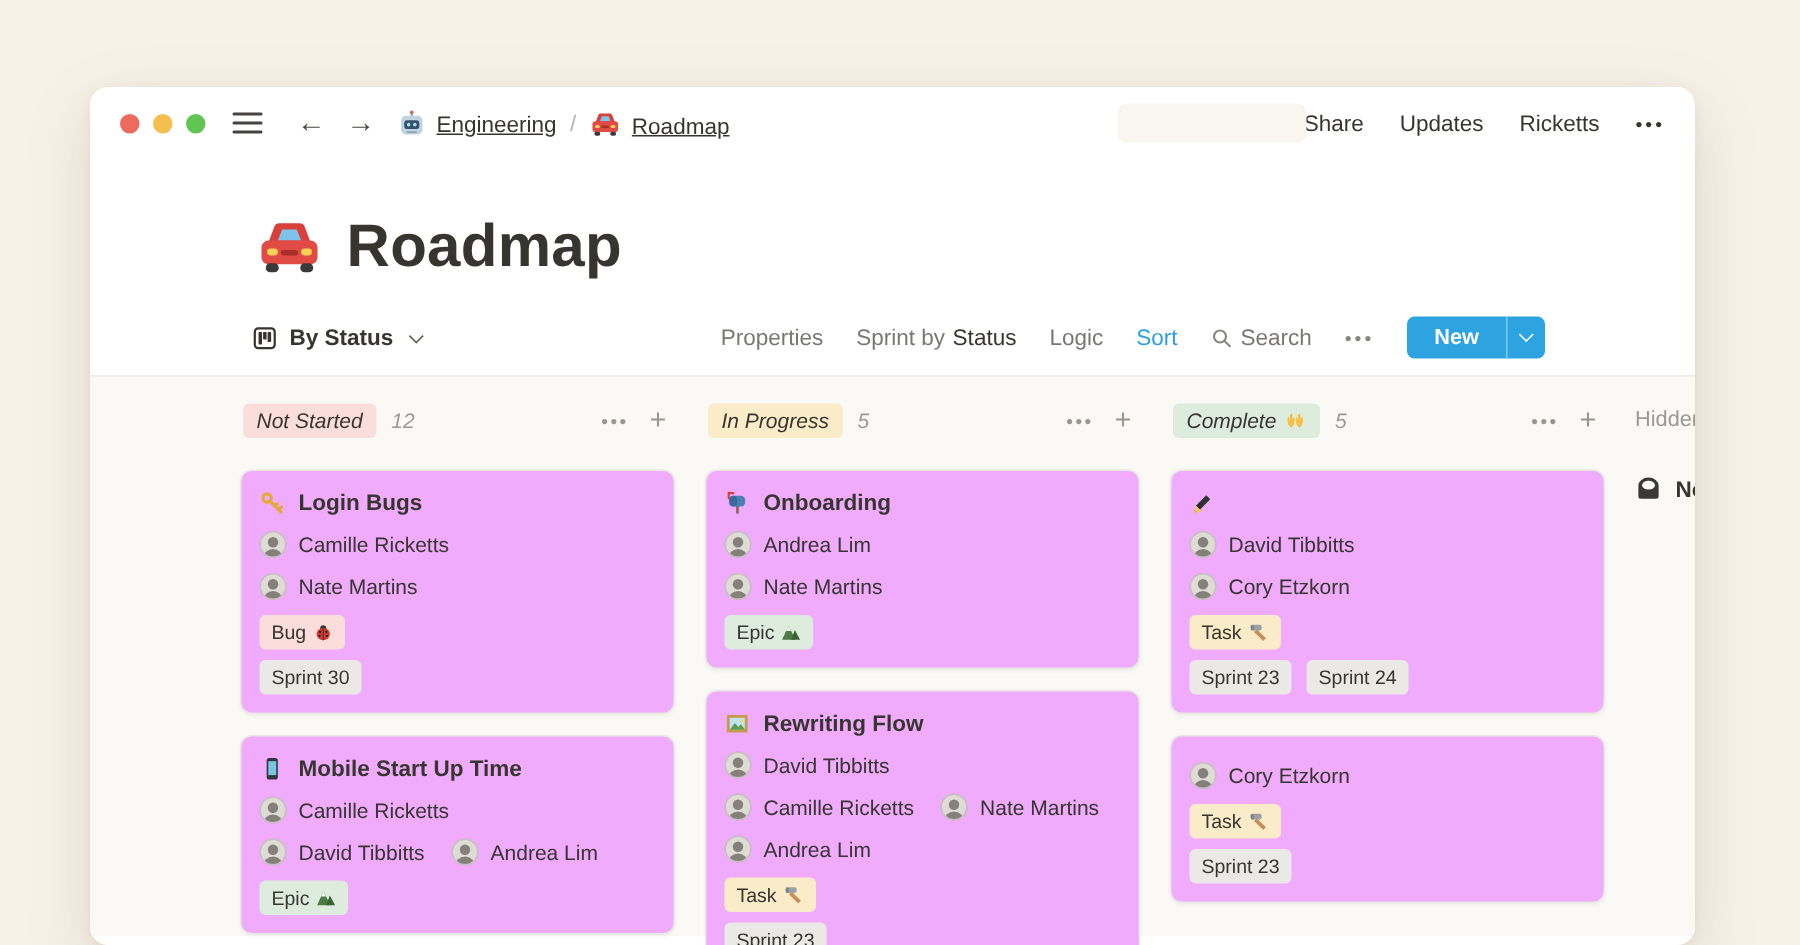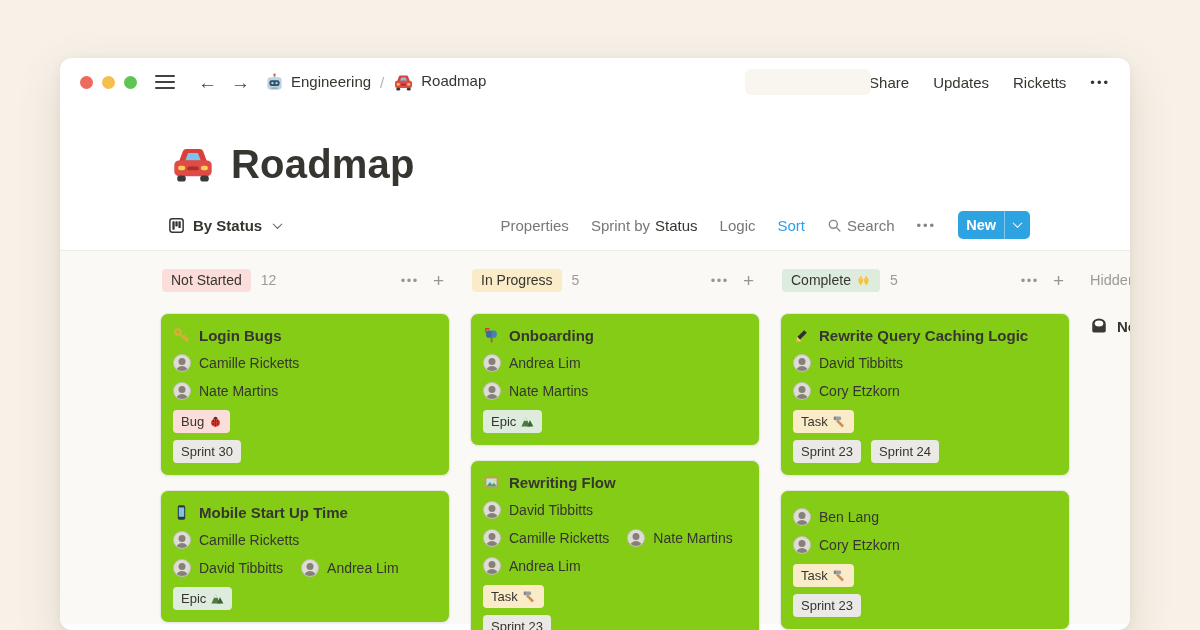--- a/index.html
+++ b/index.html
@@ -17,54 +17,54 @@
   }
   
   .topbar { position:relative; height:48px; display:flex; align-items:center; padding:0 20px; }
   .lights { display:flex; gap:9px; margin-right:16px; }
   .light { width:13px; height:13px; border-radius:50%; }
   .light.red{background:#EC6A5E}.light.yellow{background:#F4BF4F}.light.green{background:#61C554}
   .hamburger { width:20px; display:flex; flex-direction:column; gap:4px; margin:0 16px 0 2px; cursor:pointer;}
   .hamburger span{height:2.2px; background:#44423E; border-radius:1px;}
   .navarrow { font-size:19px; color:#46443F; margin:0 7px; line-height:1; cursor:pointer;}
   .crumbs { display:flex; align-items:center; gap:7px; margin-left:8px; font-size:15px; font-weight:500;}
-  .crumb { display:flex; align-items:flex-start; gap:7px; cursor:pointer;}
+  .crumb { display:flex; align-items:flex-end; gap:7px; cursor:pointer;text-decoration:underline;}
   .crumb-sep { color:#B5B3AF; font-weight:400; margin:0 2px;}
   .ghost { position:absolute; left:685px; top:11px; width:126px; height:26px; background:#F9F6F0; border-radius:6px;}
   .top-actions { margin-left:auto; display:flex; align-items:center; gap:24px; font-size:15px;}
   .top-actions .act { cursor:pointer; }
   .dots { letter-spacing:2px; font-size:13px; color:#37352F; }
   
   .title-row { display:flex; align-items:center; gap:15px; margin:34px 0 0 110px; height:48px;}
   .title-row h1 { font-size:40px; font-weight:700; letter-spacing:.2px; color:#37352F;}
   
   .viewbar { display:flex; align-items:center; margin:22px 100px 0 108px; height:30px; font-size:15px;}
   .view-switch { display:flex; align-items:center; gap:8px; font-weight:700; cursor:pointer;}
   .chev { display:inline-block; width:7px; height:7px; border-right:1.8px solid #5a574f; border-bottom:1.8px solid #5a574f; transform:rotate(45deg) translate(-1px,-1px); margin-left:4px;}
   .vb-right { margin-left:auto; display:flex; align-items:center; gap:22px; color:#787774;}
   .vb-item { cursor:pointer; display:flex; align-items:center; gap:5px;}
   .vb-strong { color:#37352F; }
   .vb-sort { color:#2BA0E3; }
   .new-btn { display:flex; align-items:stretch; height:28px; background:#2EA3E2; border-radius:5px; color:#fff; overflow:hidden; cursor:pointer;}
-  .new-main { display:flex; align-items:center; padding:0 8px; font-size:14.5px; font-weight:700;}
+  .new-main { display:flex; align-items:center; padding:0 18px; font-size:14.5px; font-weight:700;}
   .new-arrow { width:26px; display:flex; align-items:center; justify-content:center; border-left:1px solid rgba(255,255,255,.4);}
   .new-arrow .chev { border-color:#fff; margin:0 0 2px 0;}
   
   .board { margin-top:10px; border-top:1px solid #EDECE8; background:#FAF9F6; height:374px; padding:16px 0 0 100px;}
   .cols { display:flex; gap:20px; align-items:flex-start;}
   .col { width:290px; flex:none;}
-  .col-head { display:flex; align-items:center; height:26px; margin-bottom:20px; padding:0 6px 0 2px;}
+  .col-head { display:flex; align-items:center; height:26px; margin-bottom:20px; padding:0 6px 0 2px;font-style:italic;}
   .count { margin-left:10px; font-size:14px; color:#9B9A97;}
   .spacer{flex:1}
   .hicon { color:#989690; font-size:13px; letter-spacing:1.5px; cursor:pointer; margin-left:14px;}
   .hicon.plus { font-size:19px; letter-spacing:0; font-weight:400; line-height:1;}
   .pill { display:inline-flex; align-items:center; gap:5px; border-radius:4px; padding:3px 8px; font-size:13px; line-height:17px; color:#37352F; white-space:nowrap;}
   .pill.status { font-size:14px; font-weight:500; padding:3px 9px;}
   .bg-red{background:#FBDEDB}.bg-yellow{background:#FAECC9}.bg-green{background:#DEECDD}.bg-gray{background:#EAE9E5}
-  .card { background:#84cc16; border:1px solid #E9E7E3; border-radius:8px; box-shadow:0 1px 3px rgba(15,15,15,.05); padding:10px 12px 12px; margin-bottom:14px; cursor:pointer;}
+  .card { background:#f0abfc; border:1px solid #E9E7E3; border-radius:8px; box-shadow:0 1px 3px rgba(15,15,15,.05); padding:10px 12px 12px; margin-bottom:14px; cursor:pointer;}
   .card-title { display:flex; align-items:center; gap:9px; font-size:15px; font-weight:700; height:22px; margin-bottom:4px;}
   .prow { display:flex; align-items:center; margin-top:3px; height:25px;}
   .person { display:flex; align-items:center; gap:8px; font-size:14px;}
   .person + .person { margin-left:18px; }
   .avatar { width:18px; height:18px; border-radius:50%; background:#DFDCD6; position:relative; overflow:hidden; flex:none; border:0.5px solid rgba(0,0,0,.12);}
   .avatar::before { content:""; position:absolute; top:3px; left:50%; transform:translateX(-50%); width:7px; height:7px; border-radius:50%; background:#85817A;}
   .avatar::after { content:""; position:absolute; top:11.5px; left:50%; transform:translateX(-50%); width:13px; height:8px; border-radius:7px 7px 0 0; background:#85817A;}
   .trow { margin-top:7px; display:flex; gap:10px;}
   
   .col.hiddencol { width:200px; }
@@ -423,21 +423,20 @@
           <span class="spacer"></span>
           <span class="hicon">•••</span>
           <span class="hicon plus">+</span>
         </div>
 
         <div class="card">
           <div class="card-title">
             <svg class="ic" width="17" height="17" viewBox="0 0 32 32">
                 <use href="#i-writing"></use>
               </svg>
-            <span>Rewrite Query Caching Logic</span>
           </div>
           <div class="prow">
               <span class="person">
                 <span class="avatar"></span>
                 <span>David Tibbitts</span>
               </span>
             </div>
           <div class="prow">
               <span class="person">
                 <span class="avatar"></span>
@@ -452,26 +451,20 @@
                 </svg>
               </span>
             </div>
           <div class="trow">
             <span class="pill bg-gray">Sprint 23</span>
             <span class="pill bg-gray">Sprint 24</span>
           </div>
         </div>
 
         <div class="card">
-          <div class="prow">
-              <span class="person">
-                <span class="avatar"></span>
-                <span>Ben Lang</span>
-              </span>
-            </div>
           <div class="prow">
               <span class="person">
                 <span class="avatar"></span>
                 <span>Cory Etzkorn</span>
               </span>
             </div>
           <div class="trow">
               <span class="pill bg-yellow">
                 <span>Task</span>
                 <svg class="ic" width="13" height="13" viewBox="0 0 32 32">

